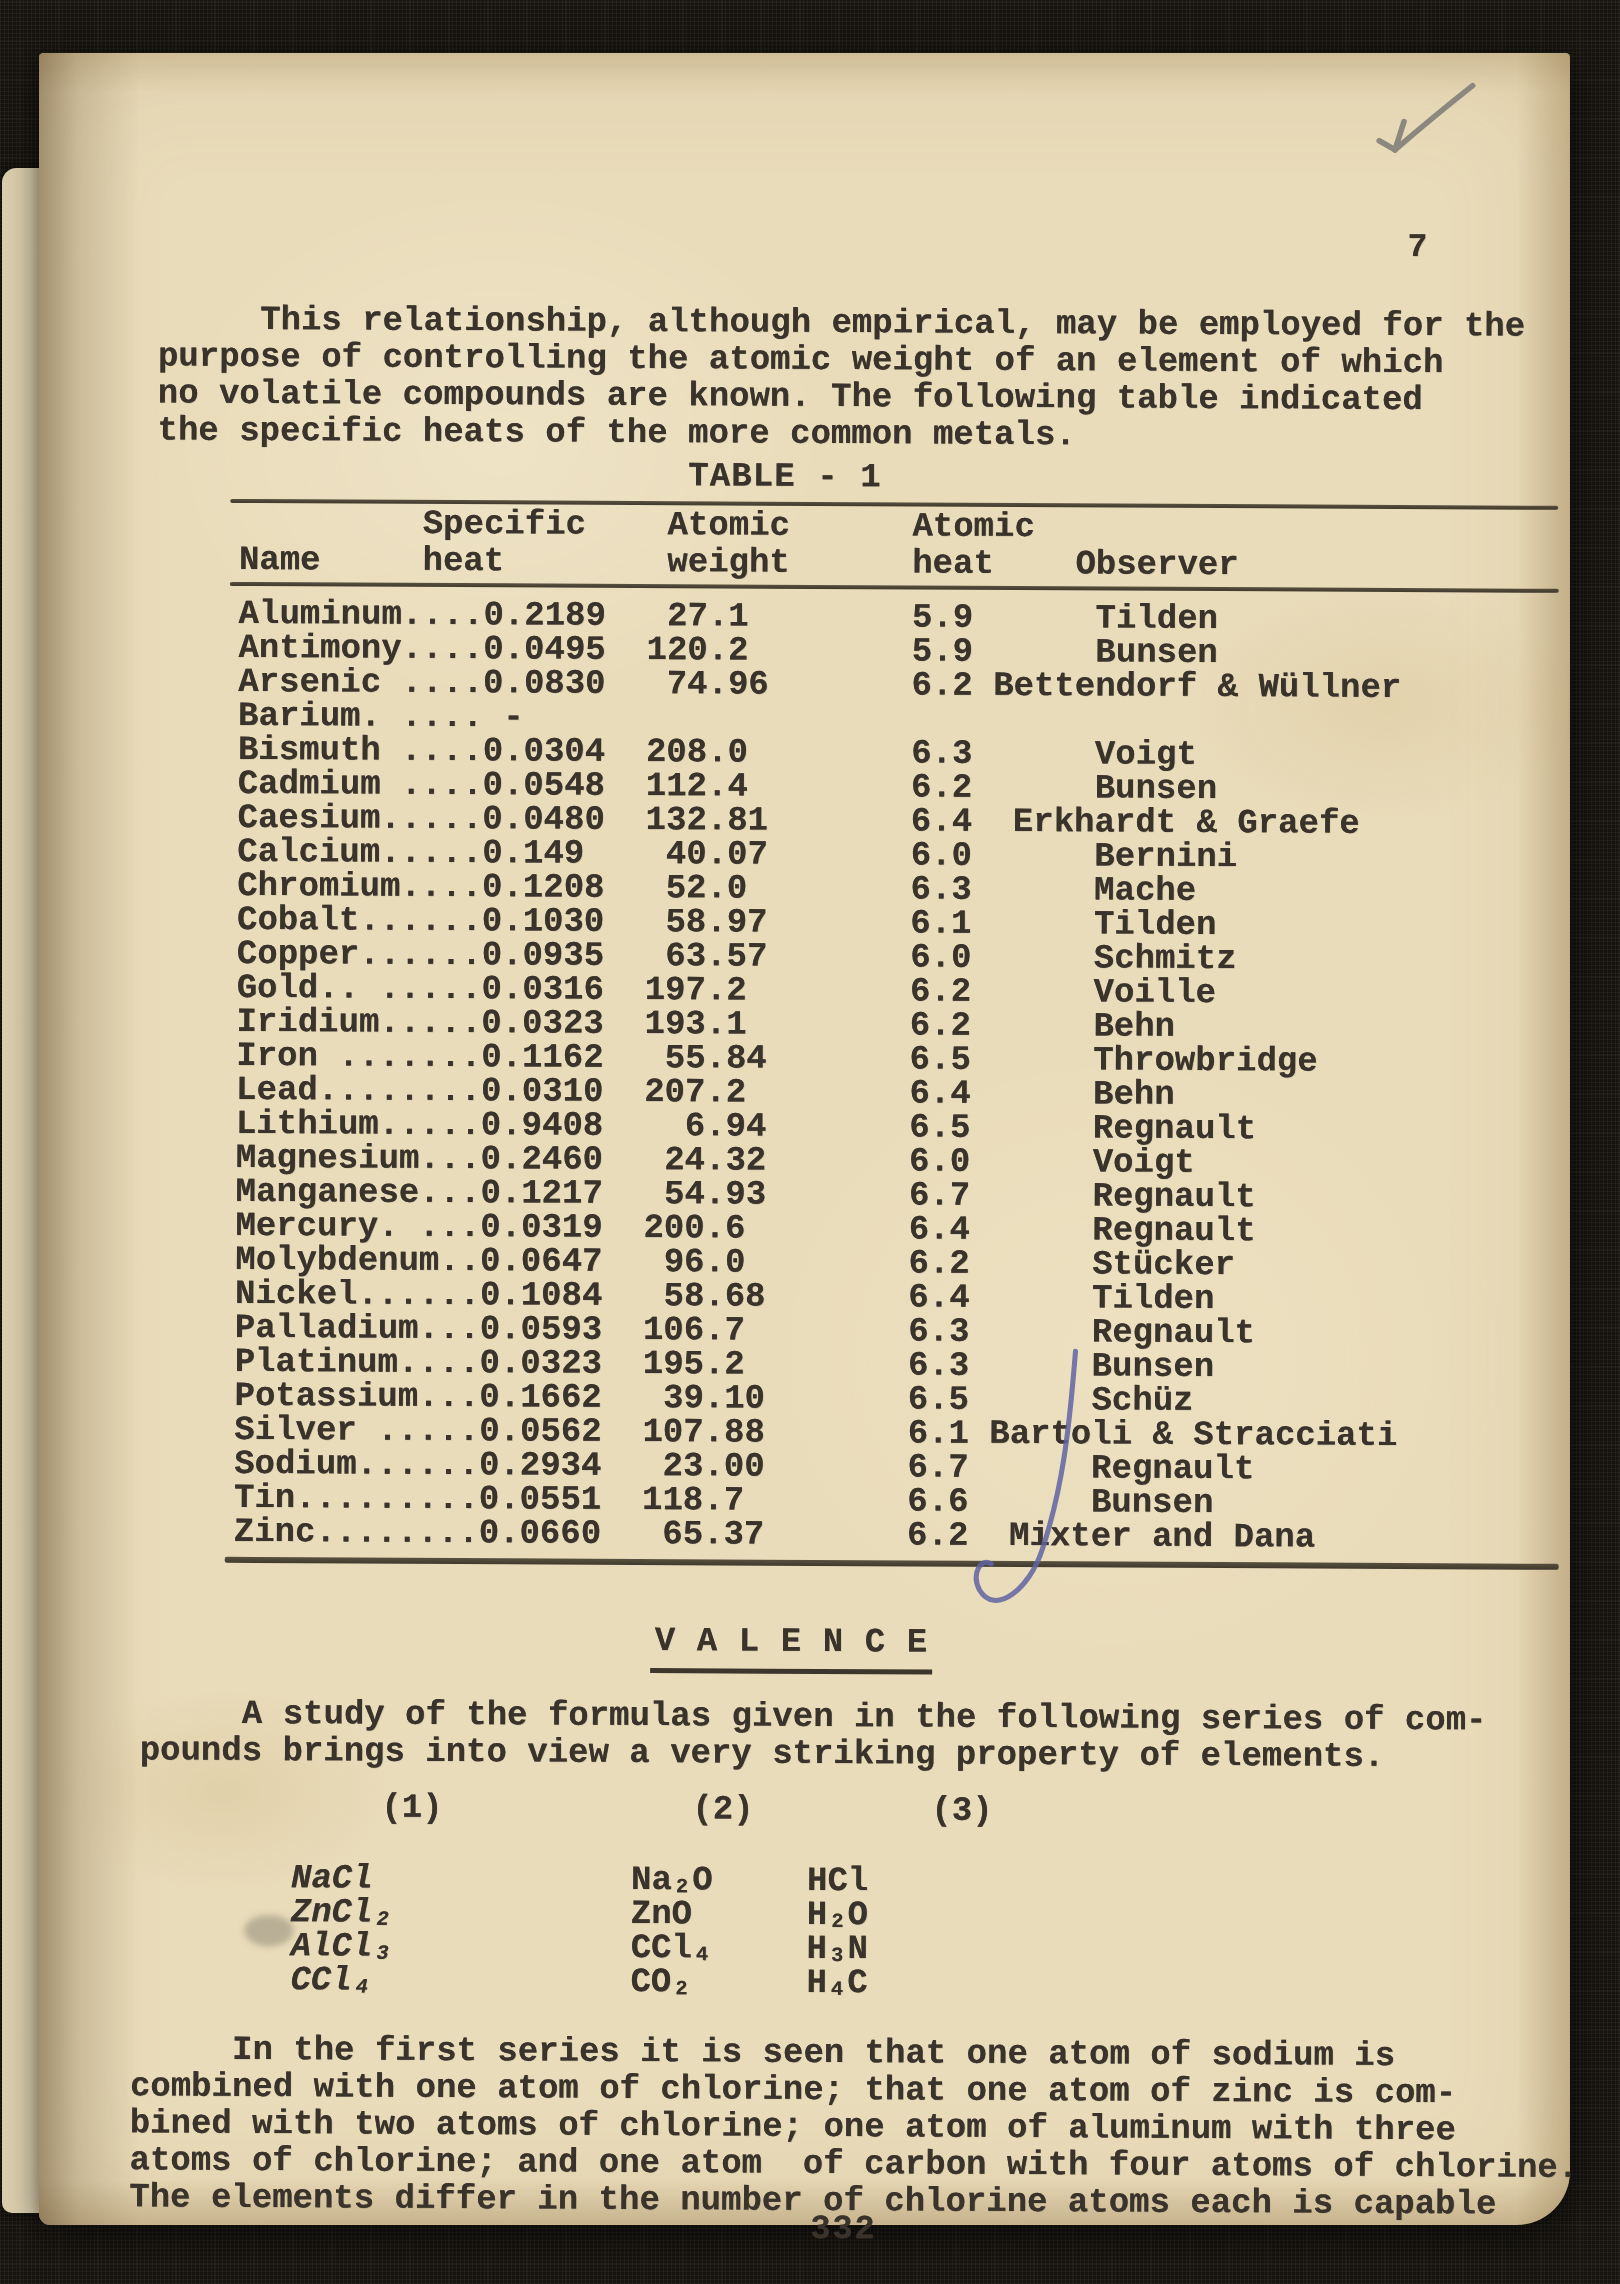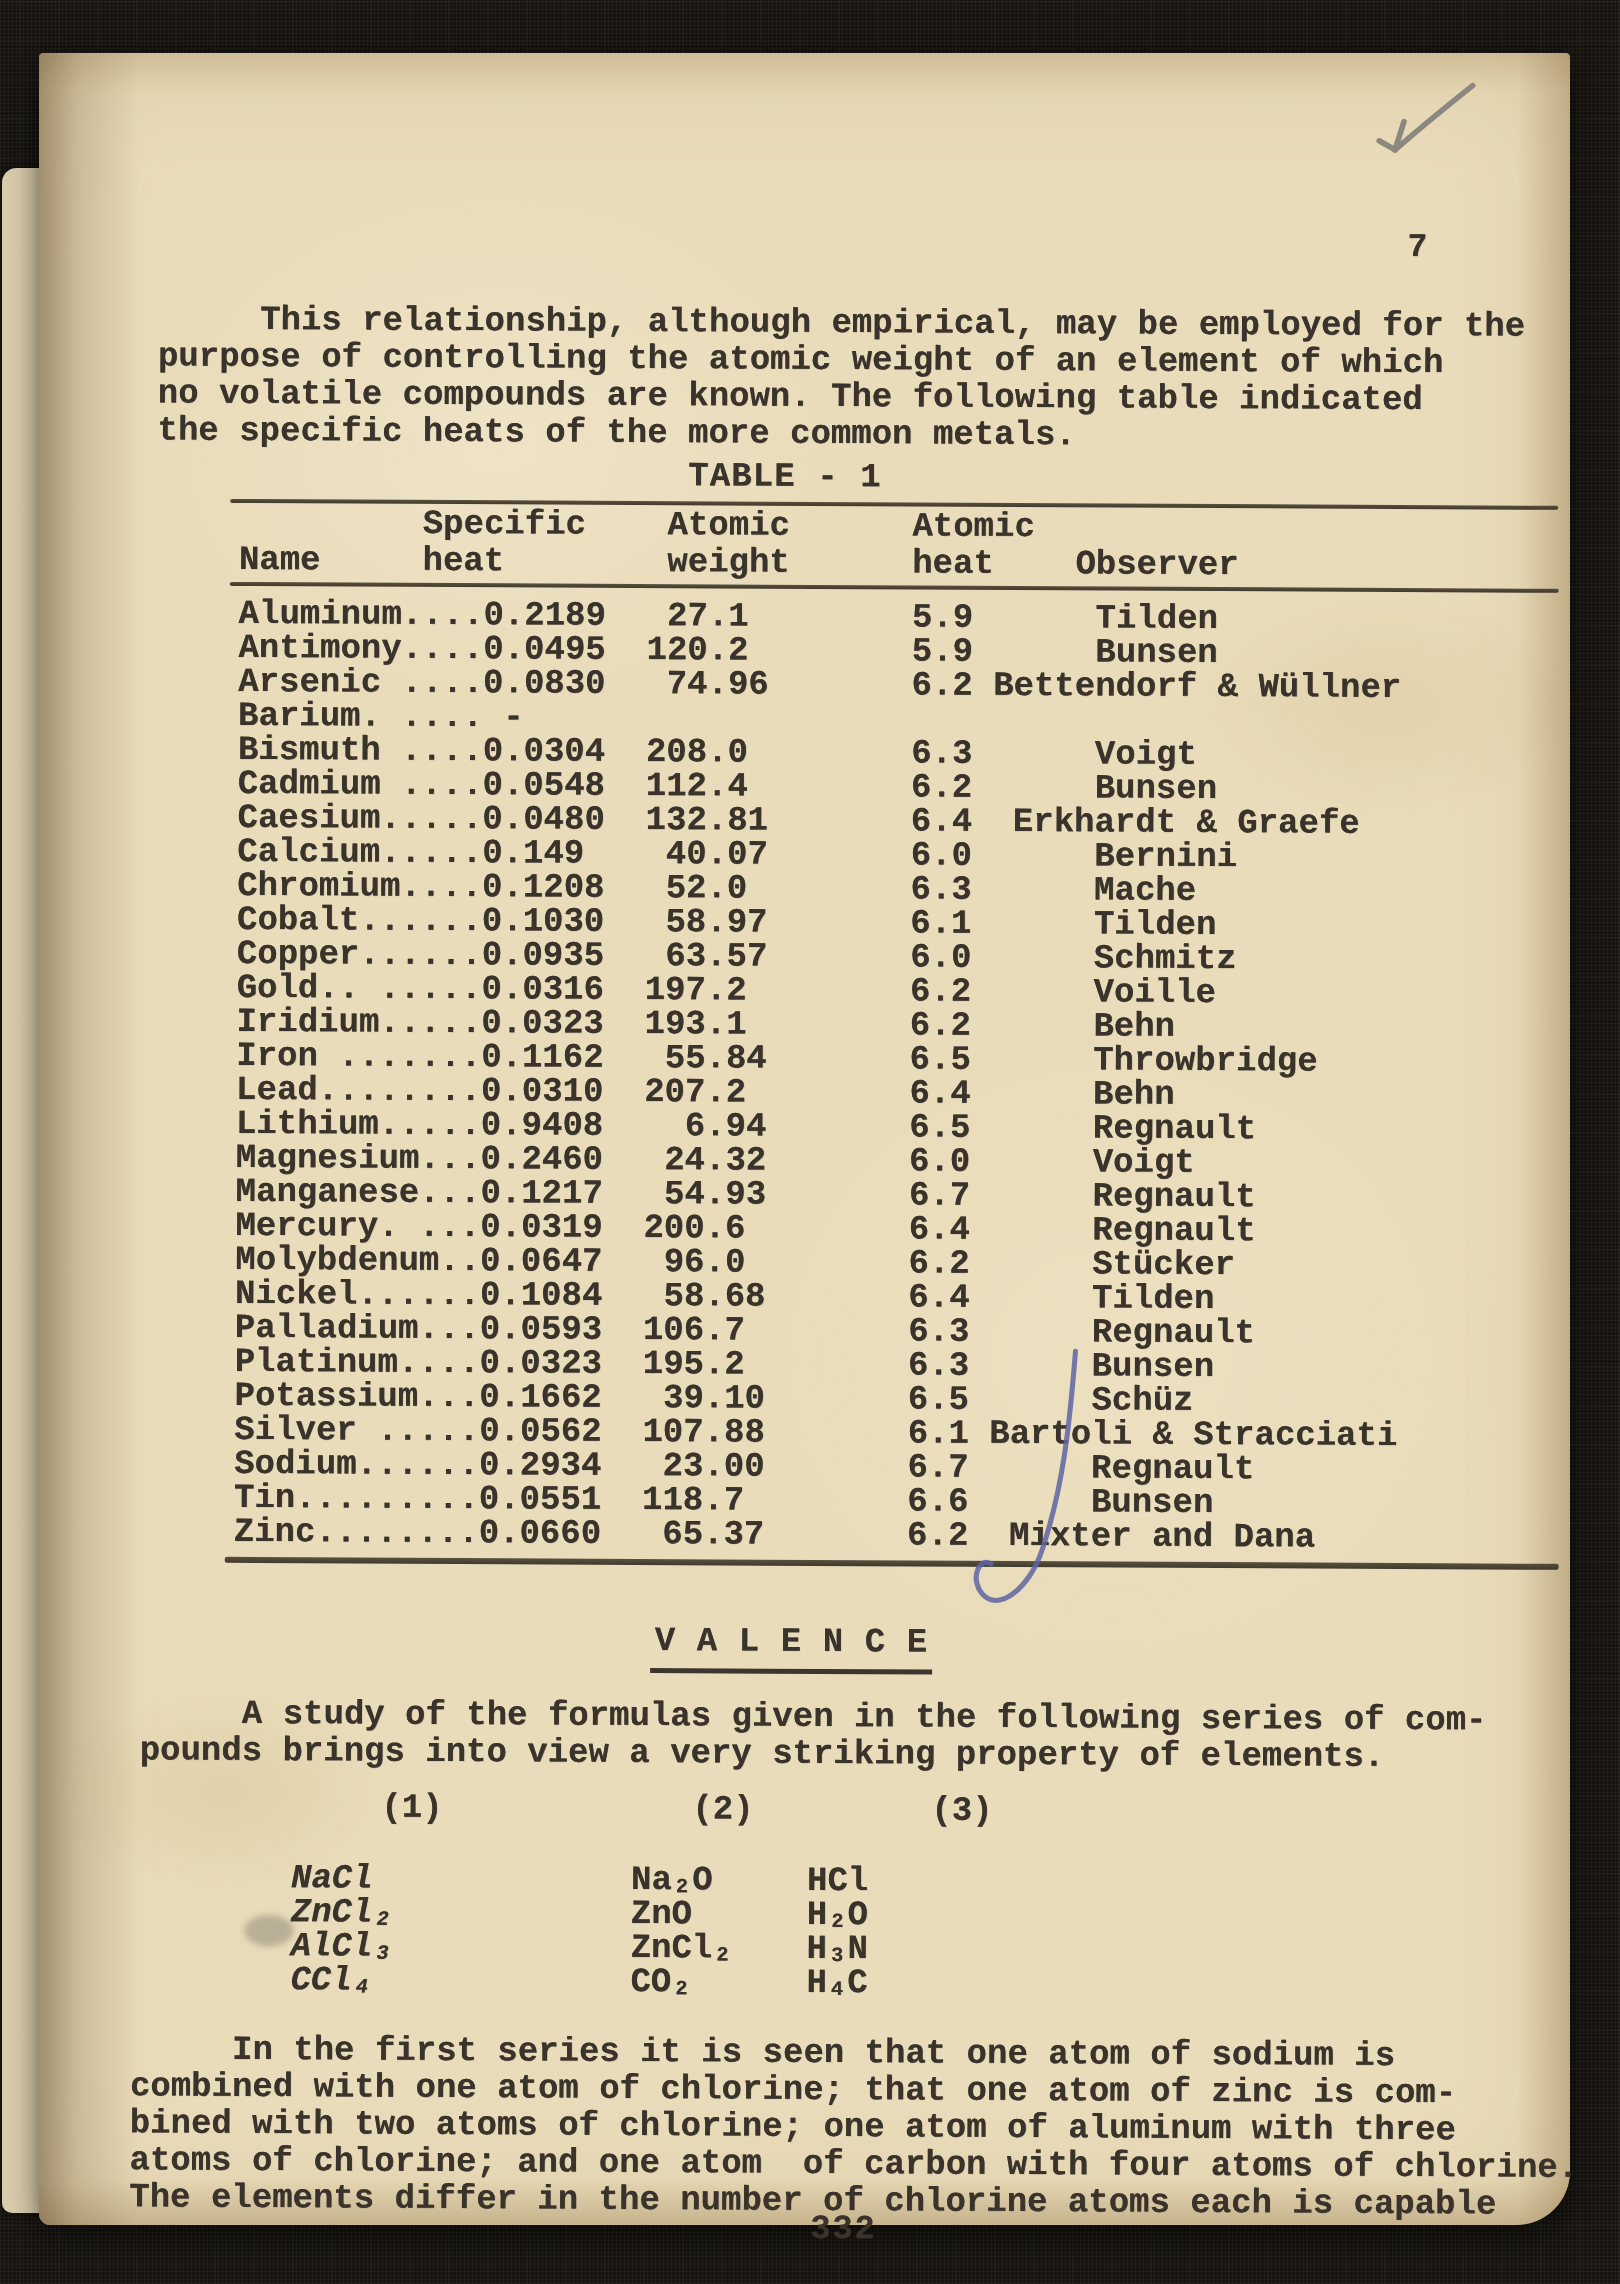--- a/index.html
+++ b/index.html
@@ -102,21 +102,21 @@
       <span class="series-label-1">(1)</span>
       <span class="series-label-2">(2)</span>
       <span class="series-label-3">(3)</span>
 
       <div class="formula-col formula-col-1">NaCl
 ZnCl₂
 AlCl₃
 CCl₄</div>
       <div class="formula-col formula-col-2">Na₂O
 ZnO
-ZnCl₂
+CCl₄
 CO₂</div>
       <div class="formula-col formula-col-3">HCl
 H₂O
 H₃N
 H₄C</div>
 
       <div class="closing para">     In the first series it is seen that one atom of sodium is
 combined with one atom of chlorine; that one atom of zinc is com-
 bined with two atoms of chlorine; one atom of aluminum with three
 atoms of chlorine; and one atom  of carbon with four atoms of chlorine.

